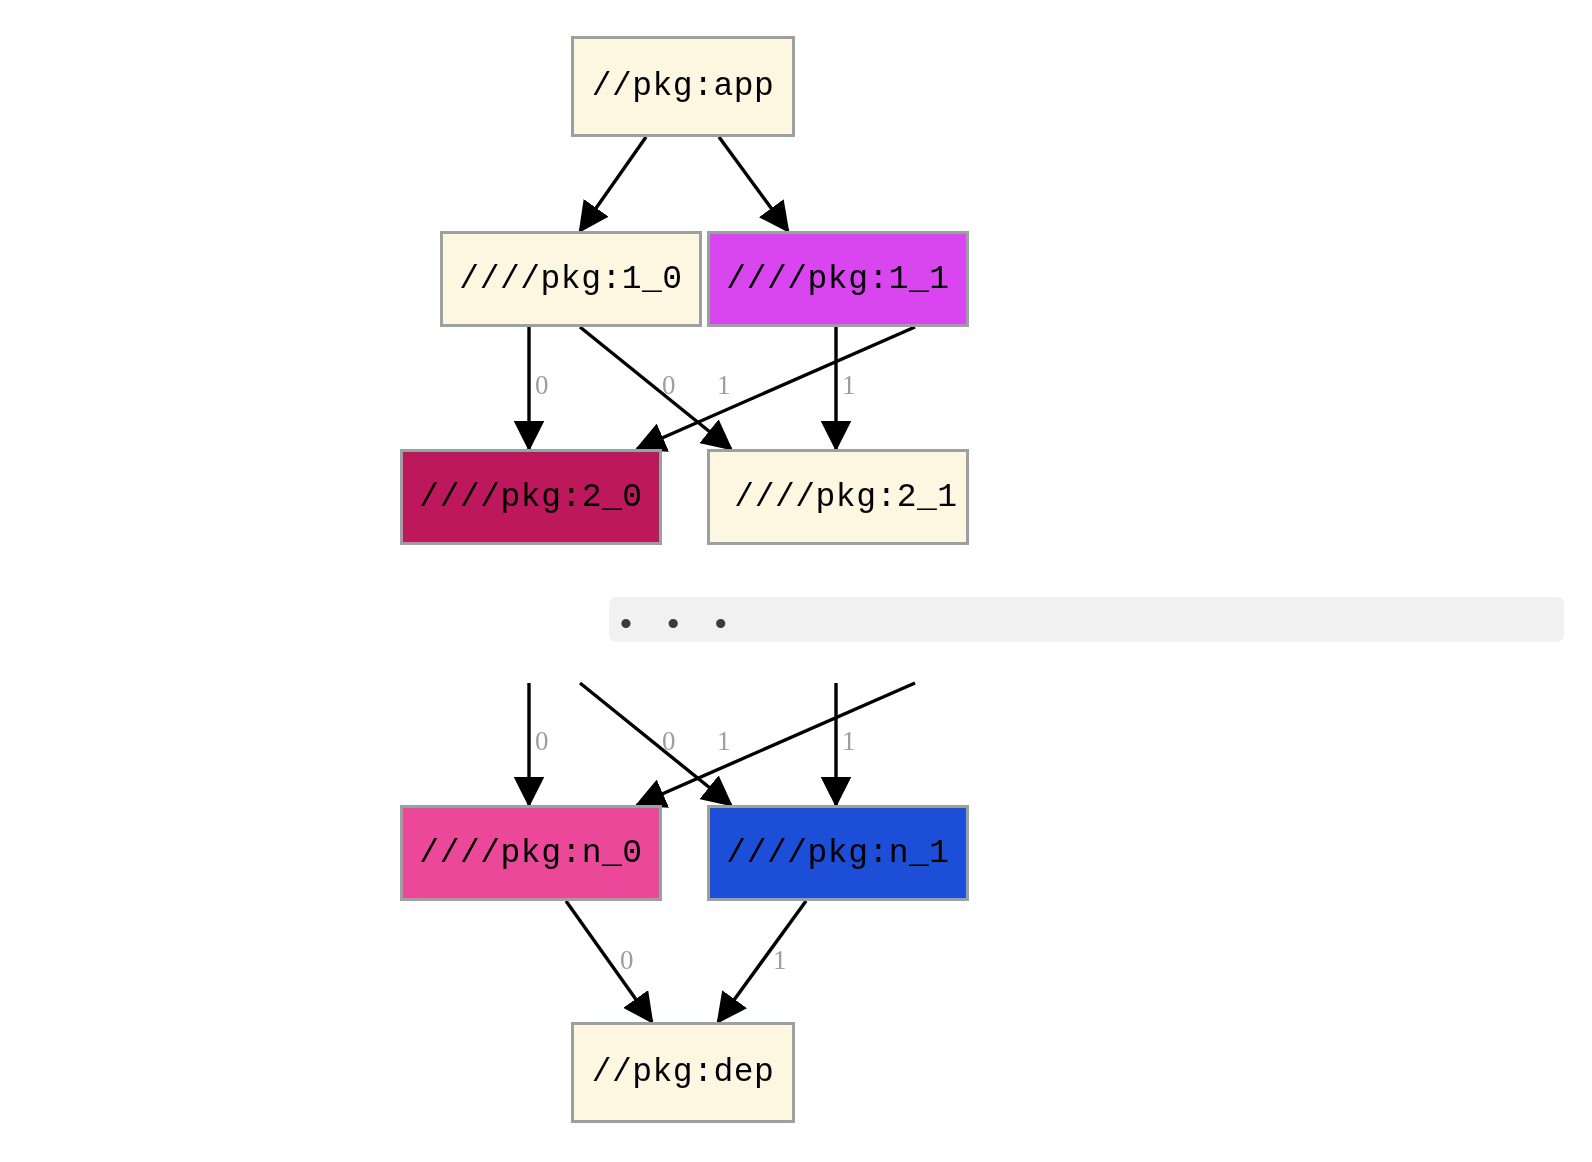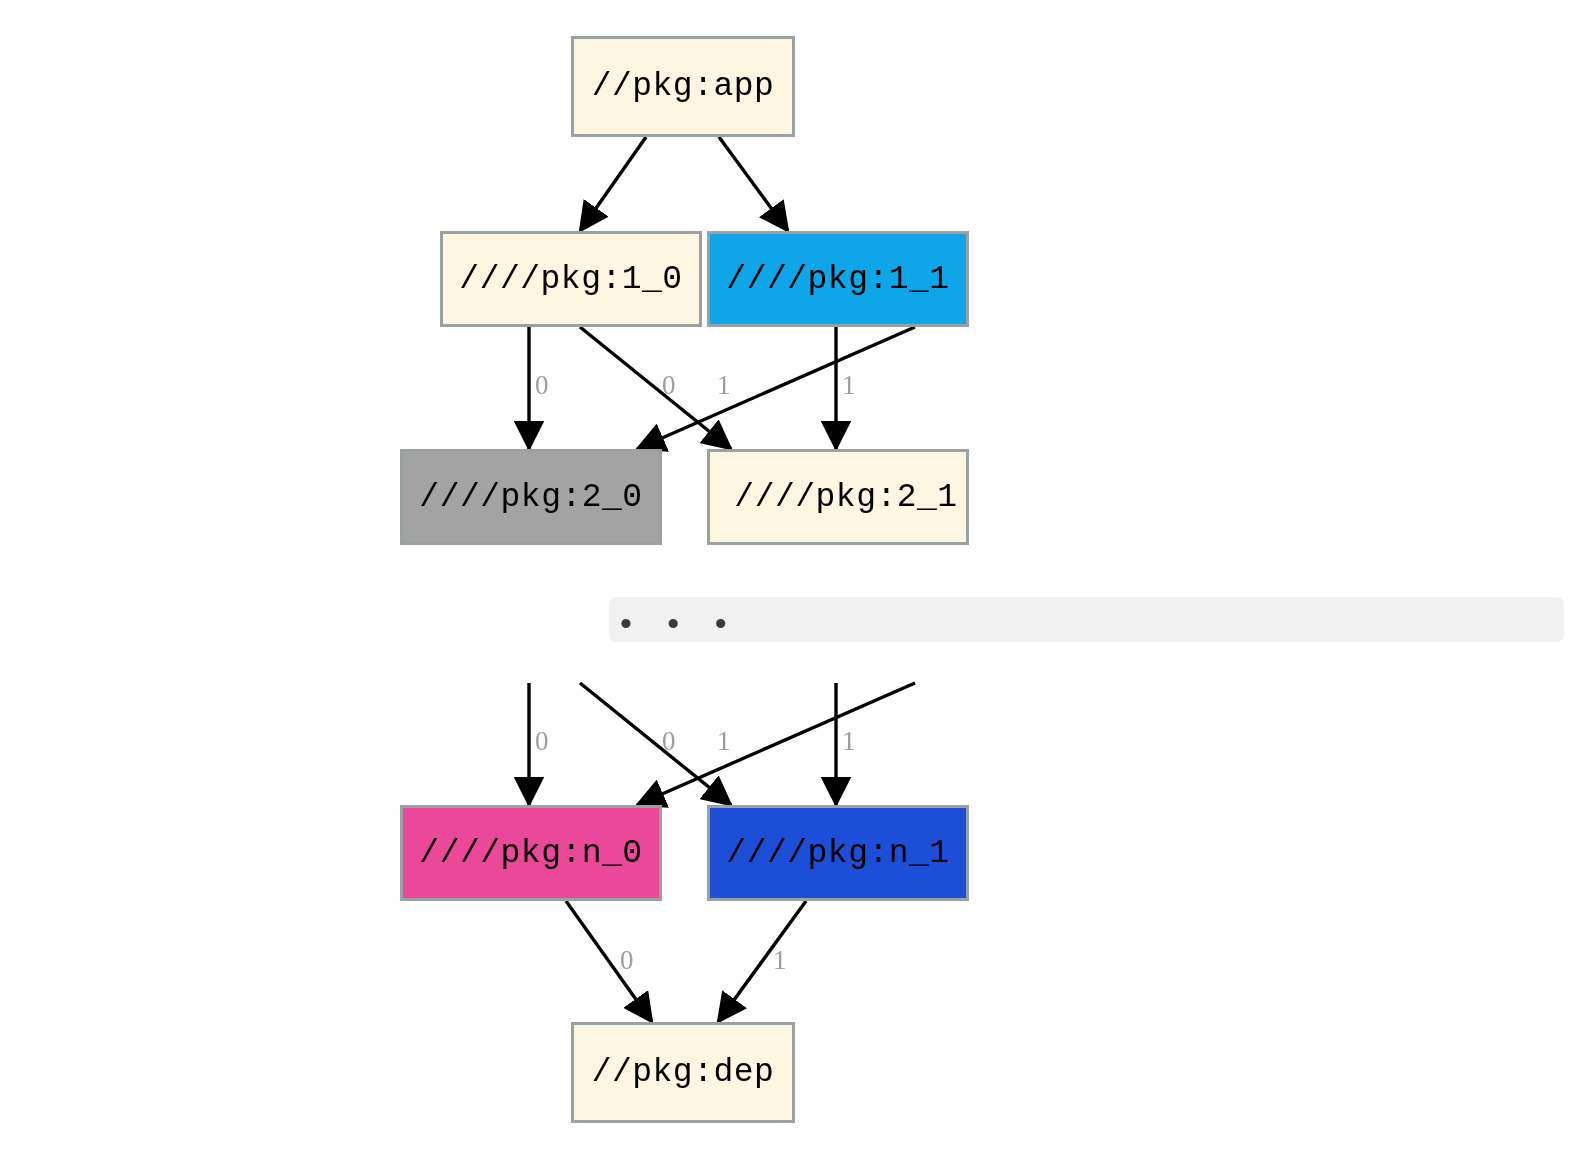--- a/index.html
+++ b/index.html
@@ -99,24 +99,24 @@
     </g>
 </svg>
 
 <div id="node-layer">
     <div class="node-box" style="left: 571px; top: 36px; width: 224px; height: 101px; background: rgb(253, 246, 224); border-color: rgb(155, 160, 160);">
       <span class="node-label">//pkg:app</span>
     </div>
     <div class="node-box" style="left: 400px; top: 231px; width: 262px; height: 96px; background: rgb(253, 246, 224); border-color: rgb(155, 160, 160); margin-left: 40px;">
       <span class="node-label">////pkg:1_0</span>
     </div>
-    <div class="node-box" style="left: 707px; top: 231px; width: 262px; height: 96px; background: #0ea5e9; border-color: rgb(155, 160, 160);">
+    <div class="node-box" style="left: 707px; top: 231px; width: 262px; height: 96px; background: #d946ef; border-color: rgb(155, 160, 160);">
       <span class="node-label">////pkg:1_1</span>
     </div>
-    <div class="node-box" style="left: 400px; top: 449px; width: 262px; height: 96px; background: #a3a3a3; border-color: rgb(155, 160, 160);">
+    <div class="node-box" style="left: 400px; top: 449px; width: 262px; height: 96px; background: #be185d; border-color: rgb(155, 160, 160);">
       <span class="node-label">////pkg:2_0</span>
     </div>
     <div class="node-box" style="left: 707px; top: 449px; width: 262px; height: 96px; background: rgb(253, 246, 224); border-color: rgb(155, 160, 160); padding-left: 16px;">
       <span class="node-label">////pkg:2_1</span>
     </div>
     <div class="node-box" style="left: 400px; top: 805px; width: 262px; height: 96px; background: #ec4899; border-color: rgb(155, 160, 160);">
       <span class="node-label">////pkg:n_0</span>
     </div>
     <div class="node-box" style="left: 707px; top: 805px; width: 262px; height: 96px; background: #1d4ed8; border-color: rgb(155, 160, 160);">
       <span class="node-label">////pkg:n_1</span>

